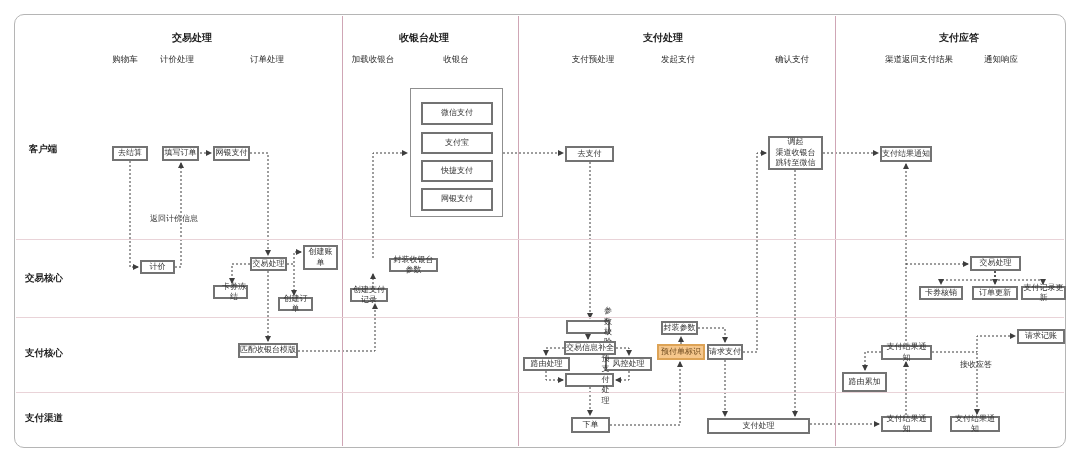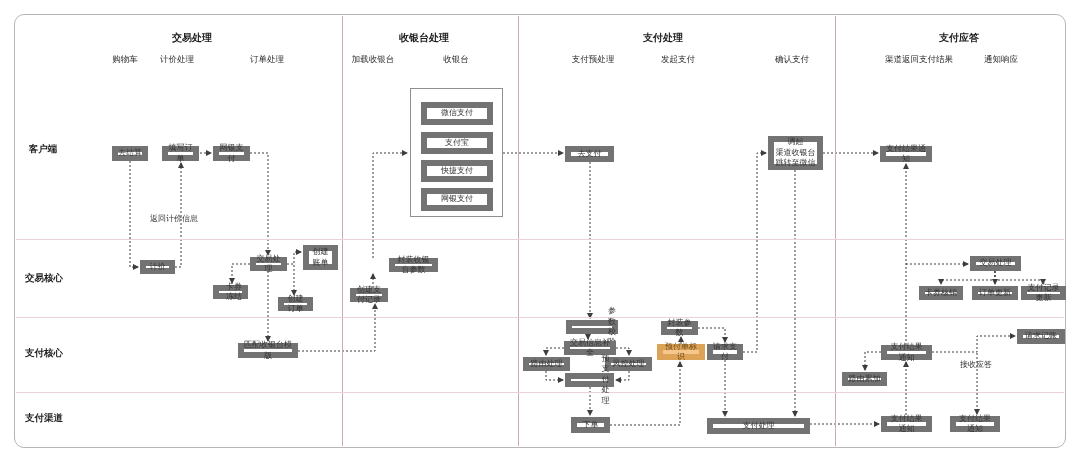--- a/index.html
+++ b/index.html
@@ -7,21 +7,21 @@
   .stage{position:relative;width:1080px;height:460px;background:#fff;overflow:hidden;}
   .frame{position:absolute;border:1px solid #b5b5b5;border-radius:10px;box-sizing:border-box;background:transparent;}
   .vline{position:absolute;width:1px;}
   .hline{position:absolute;height:1px;}
   .edges{position:absolute;left:0;top:0;width:1080px;height:460px;}
   .col-header{position:absolute;transform:translate(-50%,-50%);font-size:10px;font-weight:bold;color:#1f1f1f;white-space:nowrap;}
   .sub-header{position:absolute;transform:translate(-50%,-50%);font-size:8.5px;color:#2b2b2b;white-space:nowrap;}
   .row-header{position:absolute;transform:translate(-50%,-50%);font-size:9.5px;font-weight:bold;color:#1f1f1f;white-space:nowrap;}
   .container-box{position:absolute;border:1px solid #8f8f8f;background:#fff;box-sizing:border-box;}
   .node{position:absolute;display:flex;align-items:center;justify-content:center;background:#fff;
-        border:6px solid #737373;font-size:8px;color:#333;text-align:center;line-height:1.3;
+        border:2px solid #737373;font-size:8px;color:#333;text-align:center;line-height:1.3;
         box-sizing:border-box;white-space:pre-line;overflow:visible;}
   .node.highlight{background:#f6c78c;border-color:#dda356;color:#6e4a1e;}
   .float-label{position:absolute;transform:translate(-50%,-50%);font-size:8px;color:#333;white-space:nowrap;}
 </style>
 </head>
 <body>
 
 <div class="stage" style="width: 1080px; height: 460px; background: rgb(255, 255, 255);">
   <div class="frame" id="frame" style="left: 14px; top: 14px; width: 1052px; height: 434px; border-color: rgb(181, 181, 181); border-radius: 10px;"></div>
   <svg class="edges" id="edge-layer">
@@ -128,17 +128,17 @@
       <div class="node" style="left: 707px; top: 344px; width: 36px; height: 16px;">请求支付</div>
       <div class="node" style="left: 571px; top: 417px; width: 39px; height: 16px;">下单</div>
       <div class="node" style="left: 707px; top: 418px; width: 103px; height: 16px;">支付处理</div>
       <div class="node" style="left: 880px; top: 146px; width: 52px; height: 16px;">支付结果通知</div>
       <div class="node" style="left: 970px; top: 256px; width: 51px; height: 15px;">交易处理</div>
       <div class="node" style="left: 919px; top: 286px; width: 44px; height: 14px;">卡券核销</div>
       <div class="node" style="left: 972px; top: 286px; width: 46px; height: 14px;">订单更新</div>
       <div class="node" style="left: 1021px; top: 286px; width: 45px; height: 14px;">支付记录更新</div>
       <div class="node" style="left: 881px; top: 345px; width: 51px; height: 15px;">支付结果通知</div>
       <div class="node" style="left: 1017px; top: 329px; width: 48px; height: 15px;">请求记账</div>
-      <div class="node" style="left: 842px; top: 372px; width: 45px; height: 14px;">路由累加</div>
+      <div class="node" style="left: 842px; top: 372px; width: 45px; height: 20px;">路由累加</div>
       <div class="node" style="left: 881px; top: 416px; width: 51px; height: 16px;">支付结果通知</div>
       <div class="node" style="left: 950px; top: 416px; width: 50px; height: 16px;">支付结果通知</div>
     </div>
 </div>
 
 </body></html>

